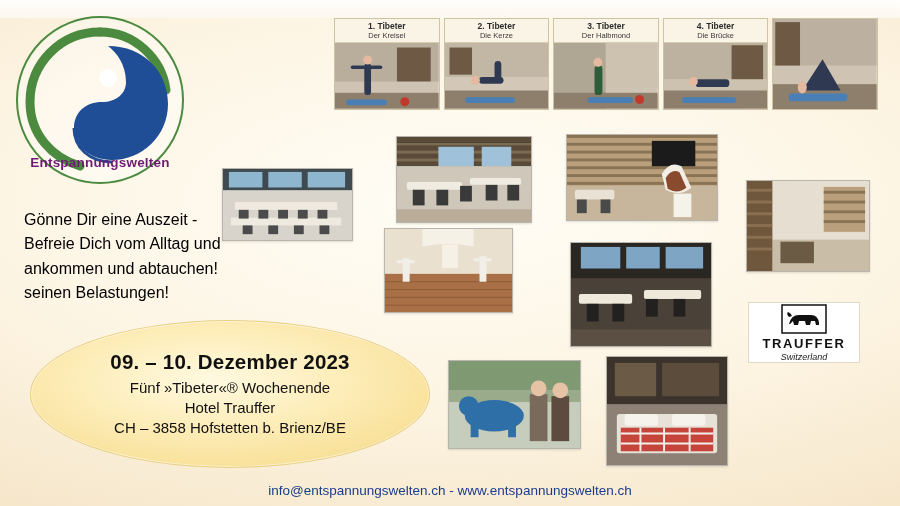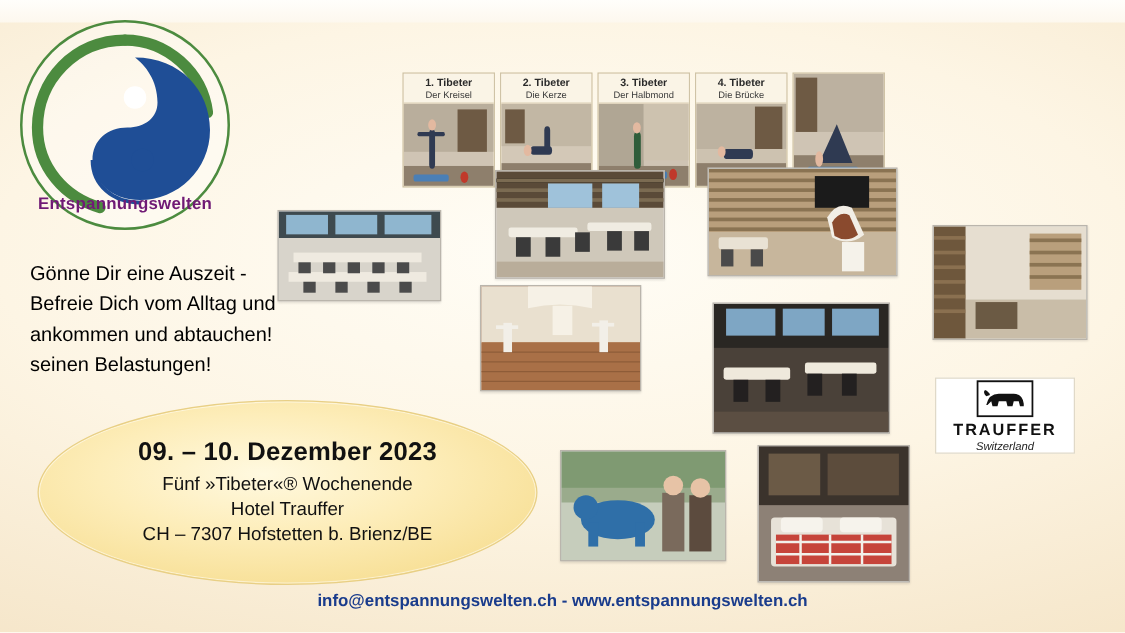--- a/index.html
+++ b/index.html
@@ -88,35 +88,34 @@
   }
   .ellipse .line {
     font-size: 15px;
     line-height: 1.35;
   }
 
   
   .footer {
     position: absolute;
     left: 0; right: 0;
-    bottom: 18px;
+    bottom: 8px;
     text-align: center;
     font-size: 13.5px;
-    font-weight: bold;
+    font-weight: normal;
     color: #1a3c8c;
   }
 
   
   .strip {
     position: absolute;
-    left: 322px; top: 18px;
-    width: 386px; height: 92px;
+    left: 334px; top: 18px;
+    width: 544px; height: 92px;
     display: flex;
     gap: 4px;
-    margin-top: 40px;
   }
   .strip .cell {
     flex: 1;
     display: flex;
     flex-direction: column;
     background: #f3ead6;
     border: 1px solid #cfc3a6;
   }
   .strip .cap {
     text-align: center;
@@ -192,21 +191,21 @@
     <div>Gönne Dir eine Auszeit -</div>
     <div>Befreie Dich vom Alltag und</div>
     <div>ankommen und abtauchen!</div>
     <div>seinen Belastungen!</div>
   </div>
 
   <div class="ellipse">
     <div class="date">09. – 10. Dezember 2023</div>
     <div class="line">Fünf »Tibeter«® Wochenende</div>
     <div class="line">Hotel Trauffer</div>
-    <div class="line">CH – 7307 Hofstetten b. Brienz/BE</div>
+    <div class="line">CH – 3858 Hofstetten b. Brienz/BE</div>
   </div>
 
   <div class="footer">info@entspannungswelten.ch - www.entspannungswelten.ch</div>
 
   <div class="strip">
 
     <div class="cell">
       <div class="cap">
         <span class="t1">1. Tibeter</span>
         <span class="t2">Der Kreisel</span>

